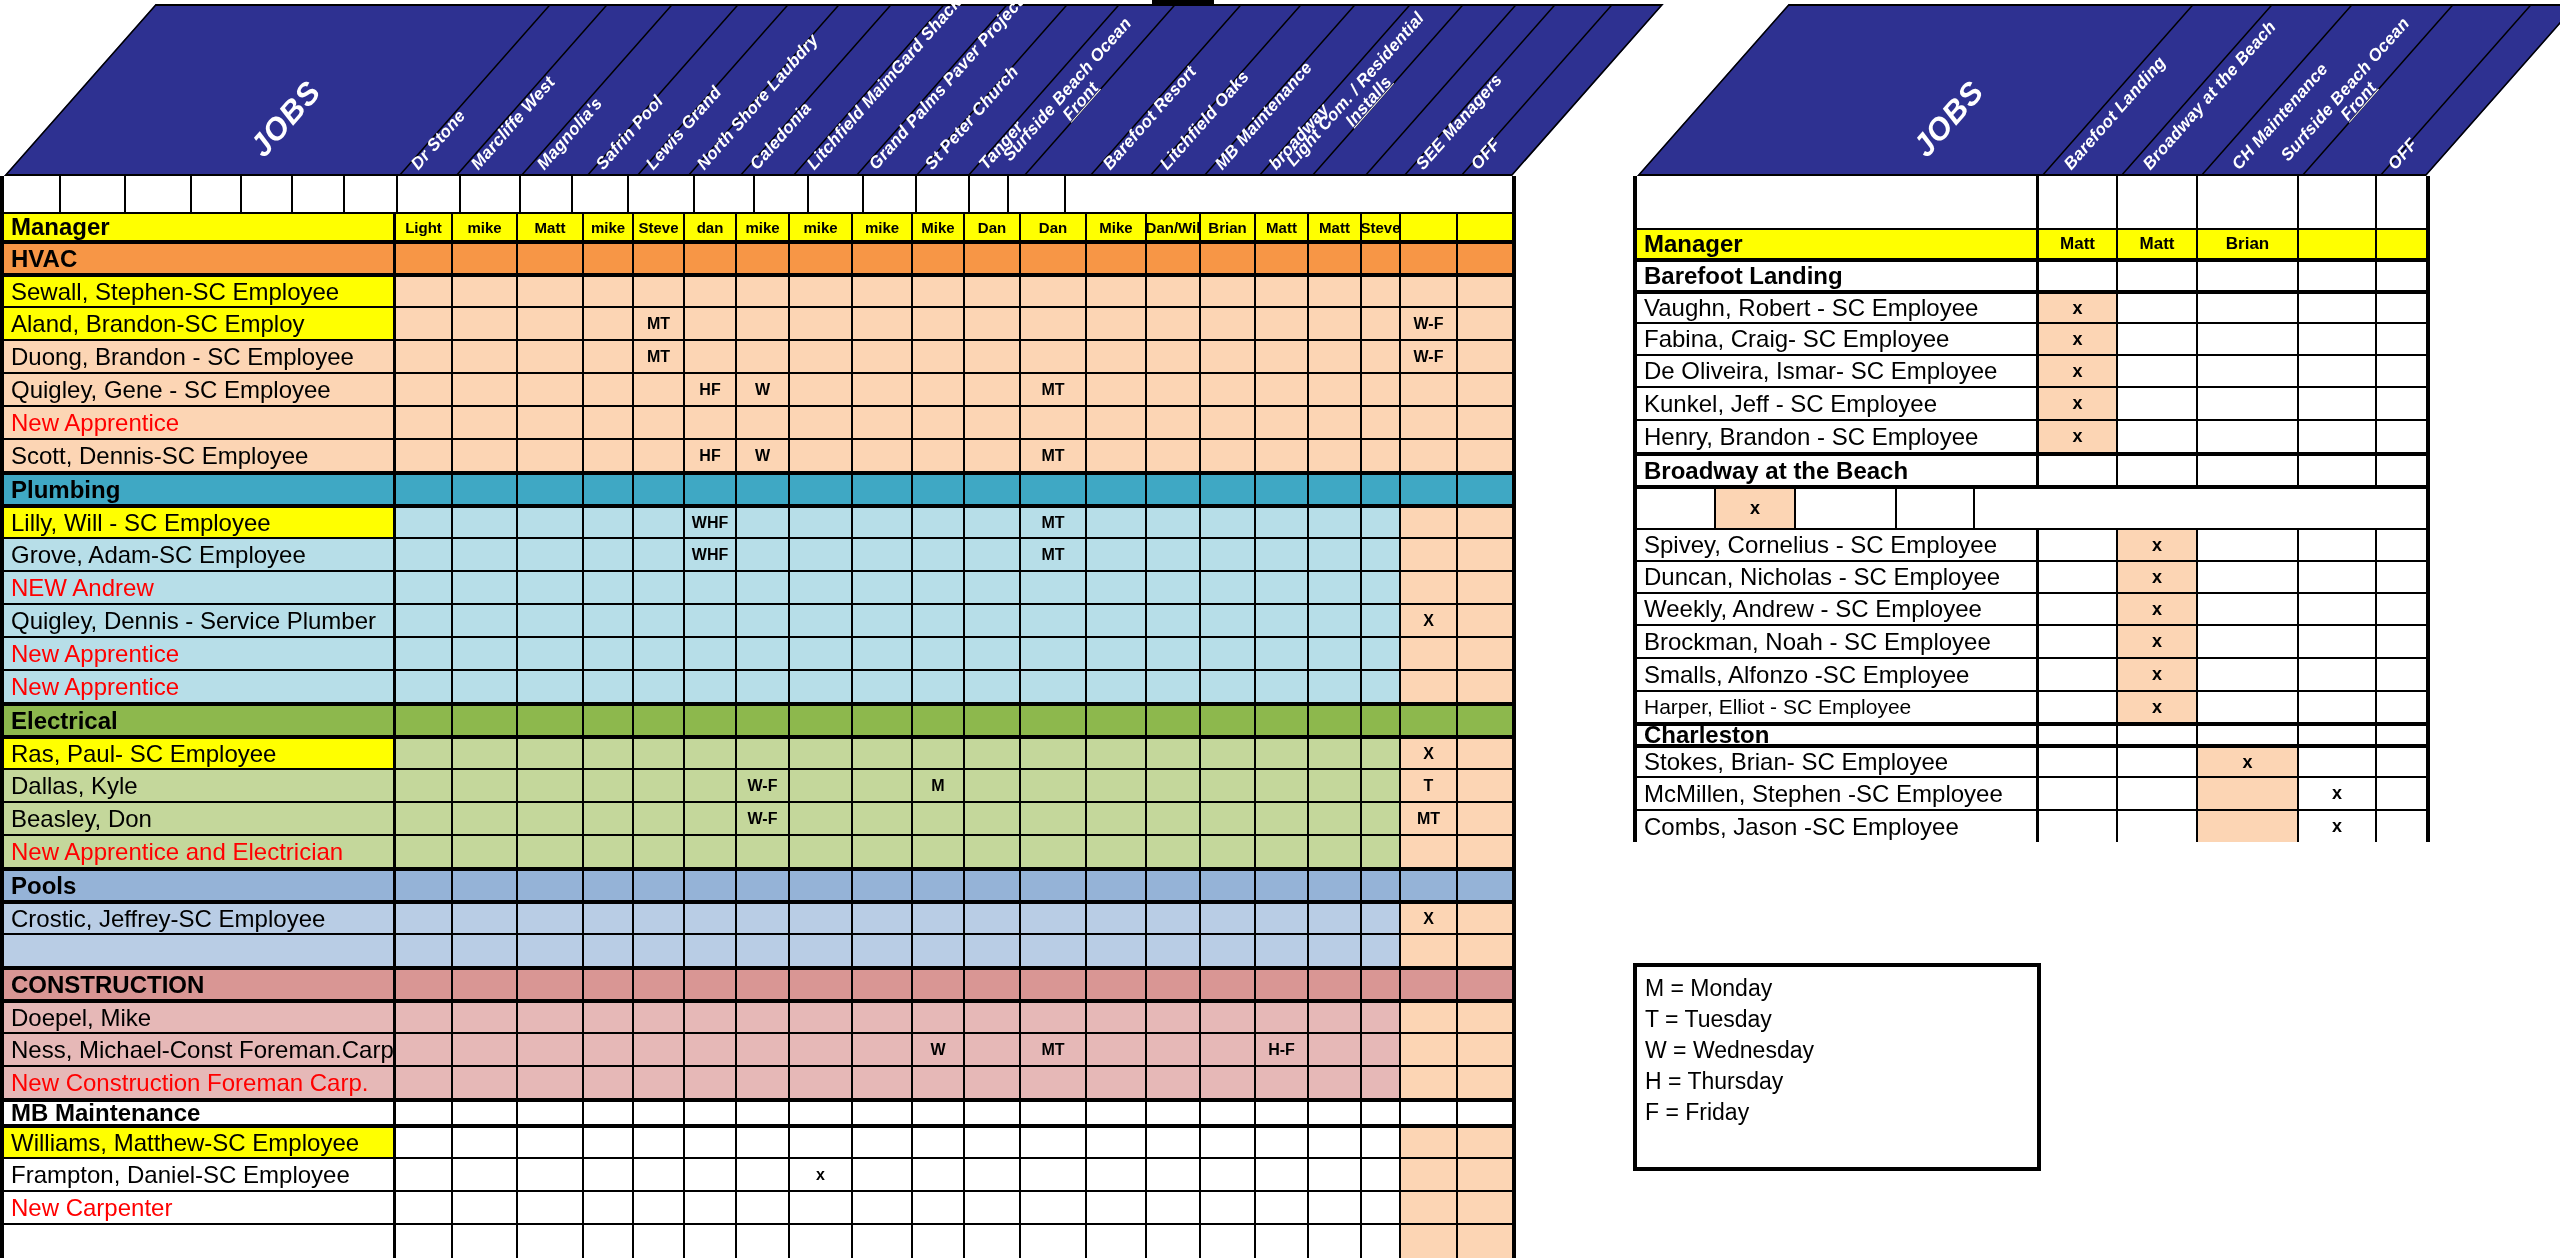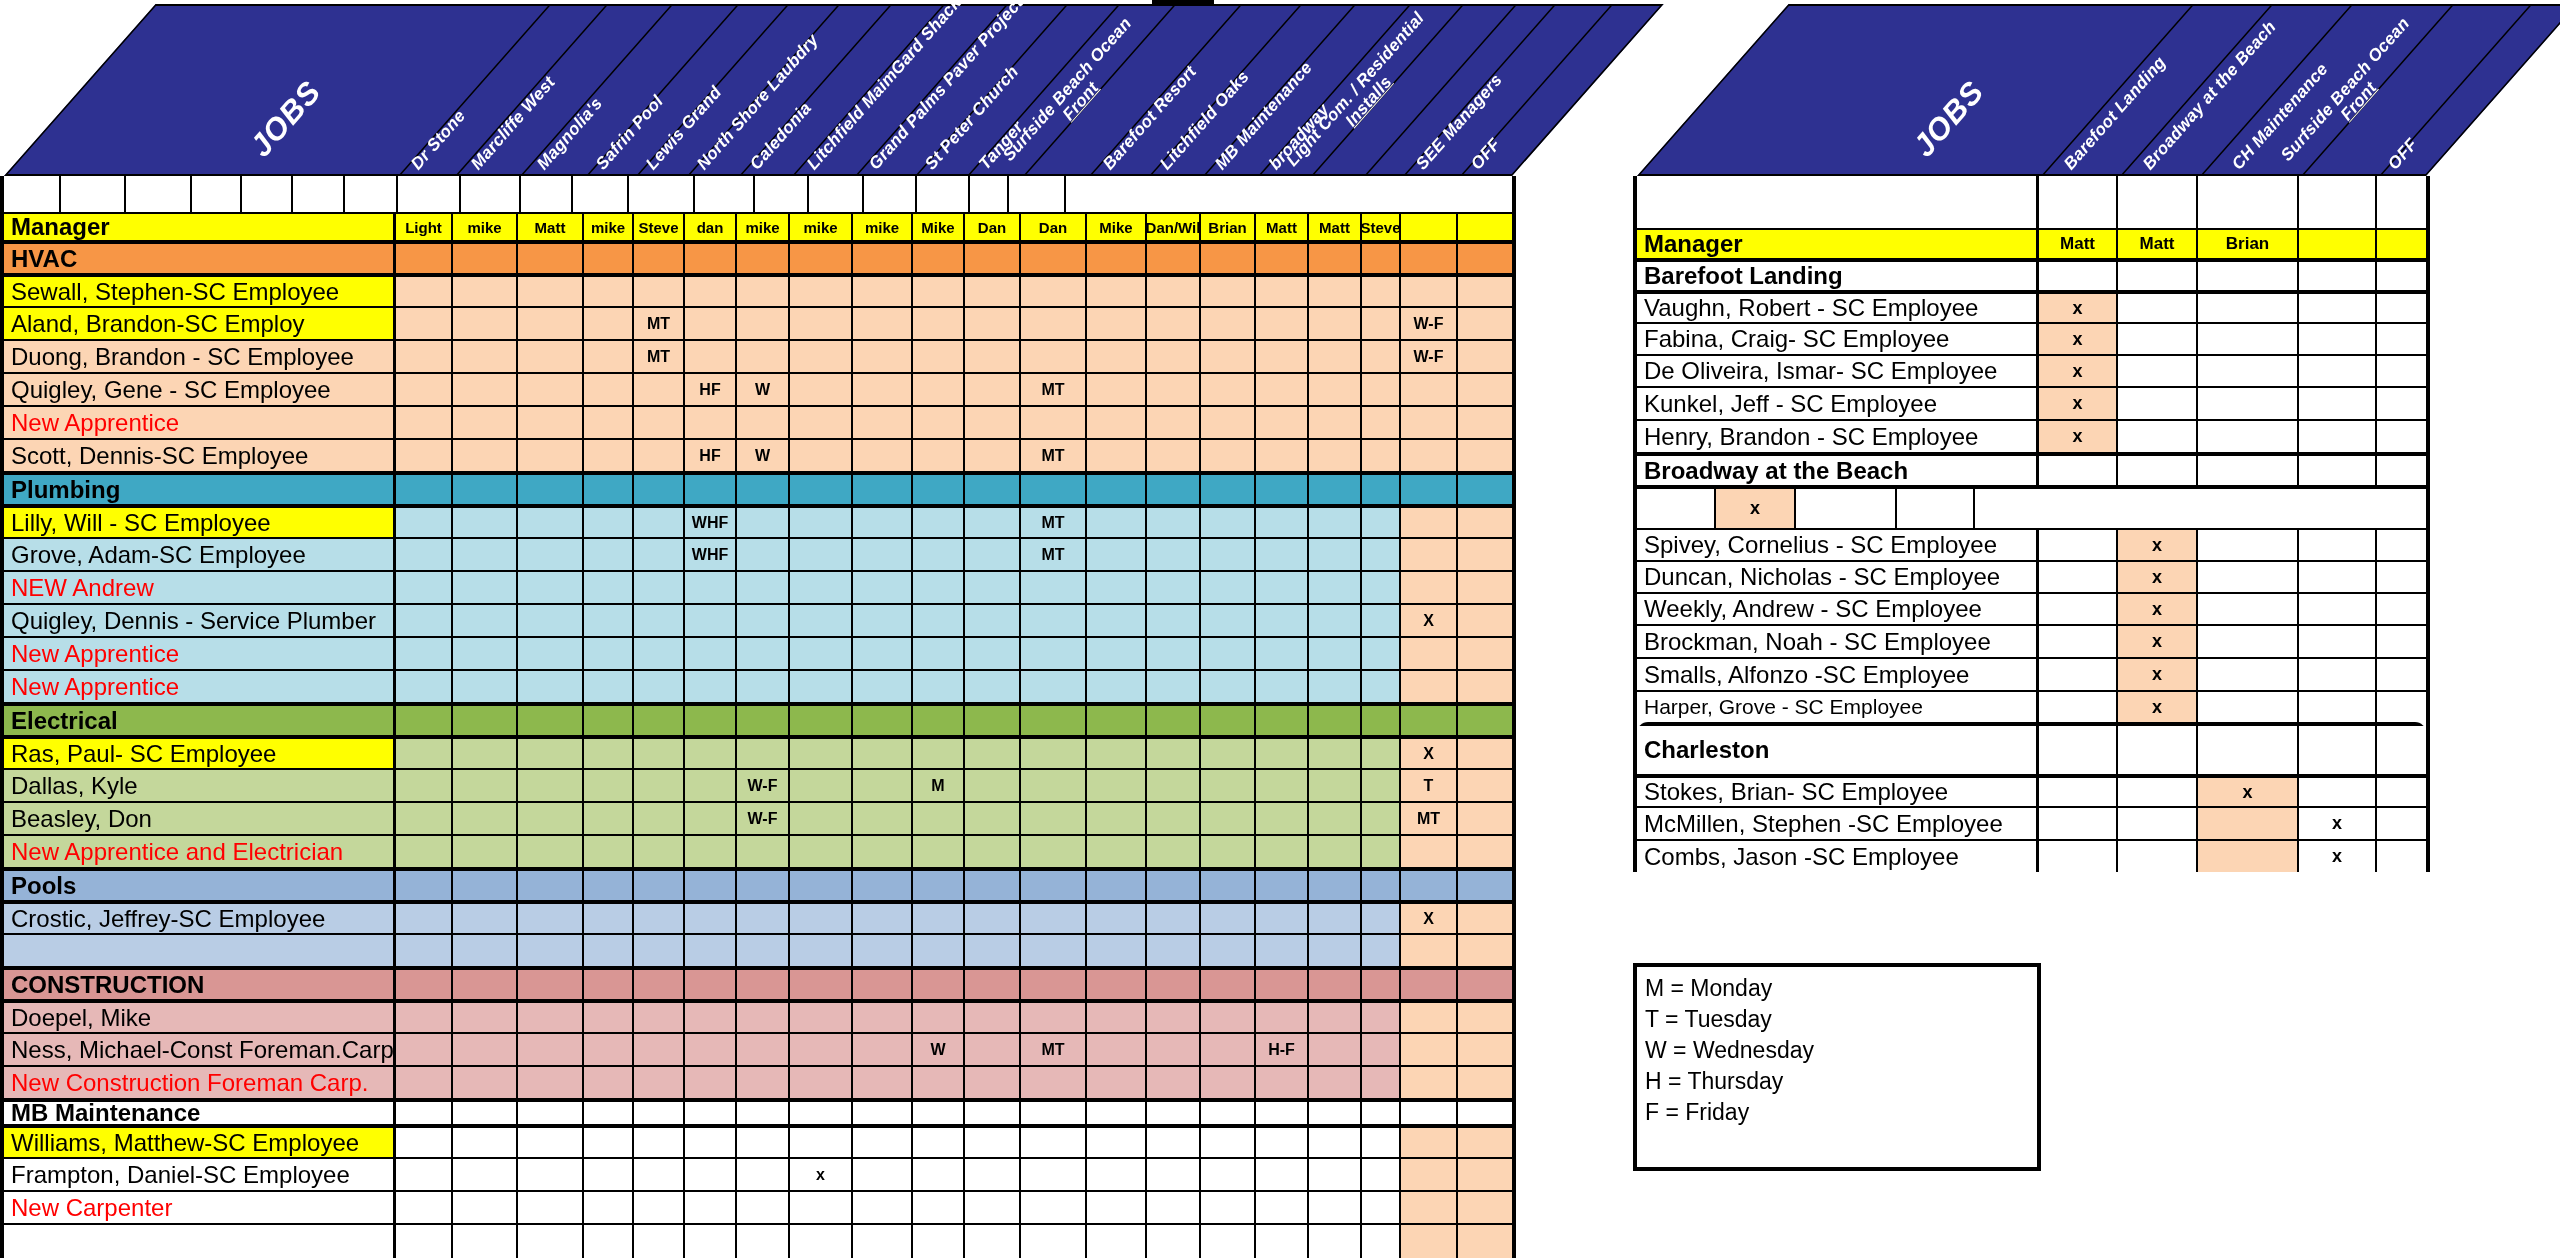--- a/index.html
+++ b/index.html
@@ -979,28 +979,28 @@
       </div>
       <div class="row" style="height: 33px;">
         <div class="cell name" style="width: 402px; background: rgb(255, 255, 255);">Smalls, Alfonzo -SC Employee</div>
         <div class="cell mark-r" style="width: 79px; background: rgb(255, 255, 255);"></div>
         <div class="cell mark-r" style="width: 80px; background: rgb(252, 213, 180);">x</div>
         <div class="cell mark-r" style="width: 101px; background: rgb(255, 255, 255);"></div>
         <div class="cell mark-r" style="width: 78px; background: rgb(255, 255, 255);"></div>
         <div class="cell mark-r" style="width: 49px; background: rgb(255, 255, 255);"></div>
       </div>
       <div class="row" style="height: 32px;">
-        <div class="cell name small" style="width: 402px; background: rgb(255, 255, 255);">Harper, Grove - SC Employee</div>
+        <div class="cell name small" style="width: 402px; background: rgb(255, 255, 255);">Harper, Elliot - SC Employee</div>
         <div class="cell mark-r" style="width: 79px; background: rgb(255, 255, 255);"></div>
         <div class="cell mark-r" style="width: 80px; background: rgb(252, 213, 180);">x</div>
         <div class="cell mark-r" style="width: 101px; background: rgb(255, 255, 255);"></div>
         <div class="cell mark-r" style="width: 78px; background: rgb(255, 255, 255);"></div>
         <div class="cell mark-r" style="width: 49px; background: rgb(255, 255, 255);"></div>
       </div>
-      <div class="row thick" style="height: 52px; border-radius: 11px;">
+      <div class="row thick" style="height: 22px;">
         <div class="cell name bold" style="width: 402px; background: rgb(255, 255, 255);">Charleston</div>
         <div class="cell mark-r" style="width: 79px; background: rgb(255, 255, 255);"></div>
         <div class="cell mark-r" style="width: 80px; background: rgb(255, 255, 255);"></div>
         <div class="cell mark-r" style="width: 101px; background: rgb(255, 255, 255);"></div>
         <div class="cell mark-r" style="width: 78px; background: rgb(255, 255, 255);"></div>
         <div class="cell mark-r" style="width: 49px; background: rgb(255, 255, 255);"></div>
       </div>
       <div class="row thick" style="height: 32px;">
         <div class="cell name" style="width: 402px; background: rgb(255, 255, 255);">Stokes, Brian- SC Employee</div>
         <div class="cell mark-r" style="width: 79px; background: rgb(255, 255, 255);"></div>

